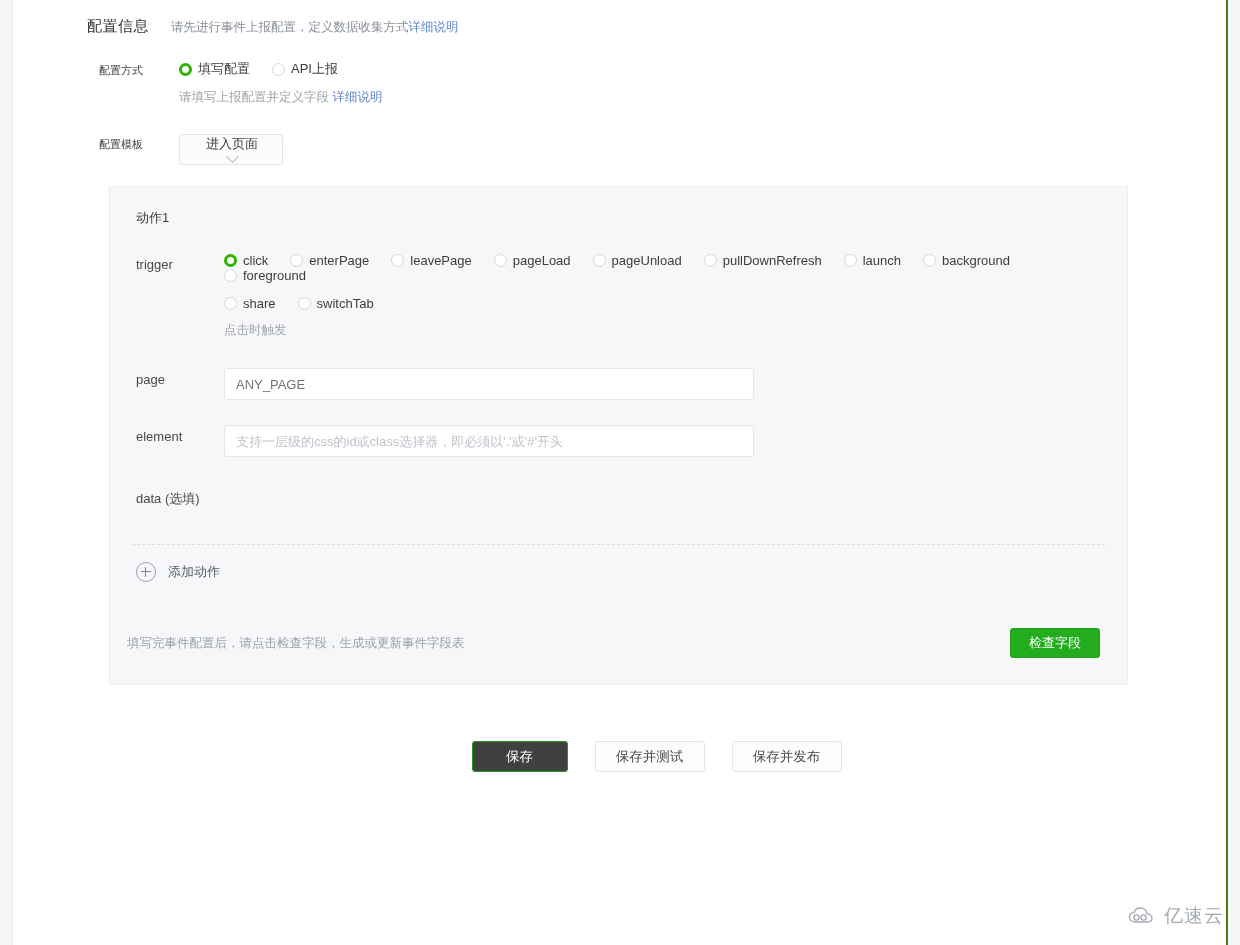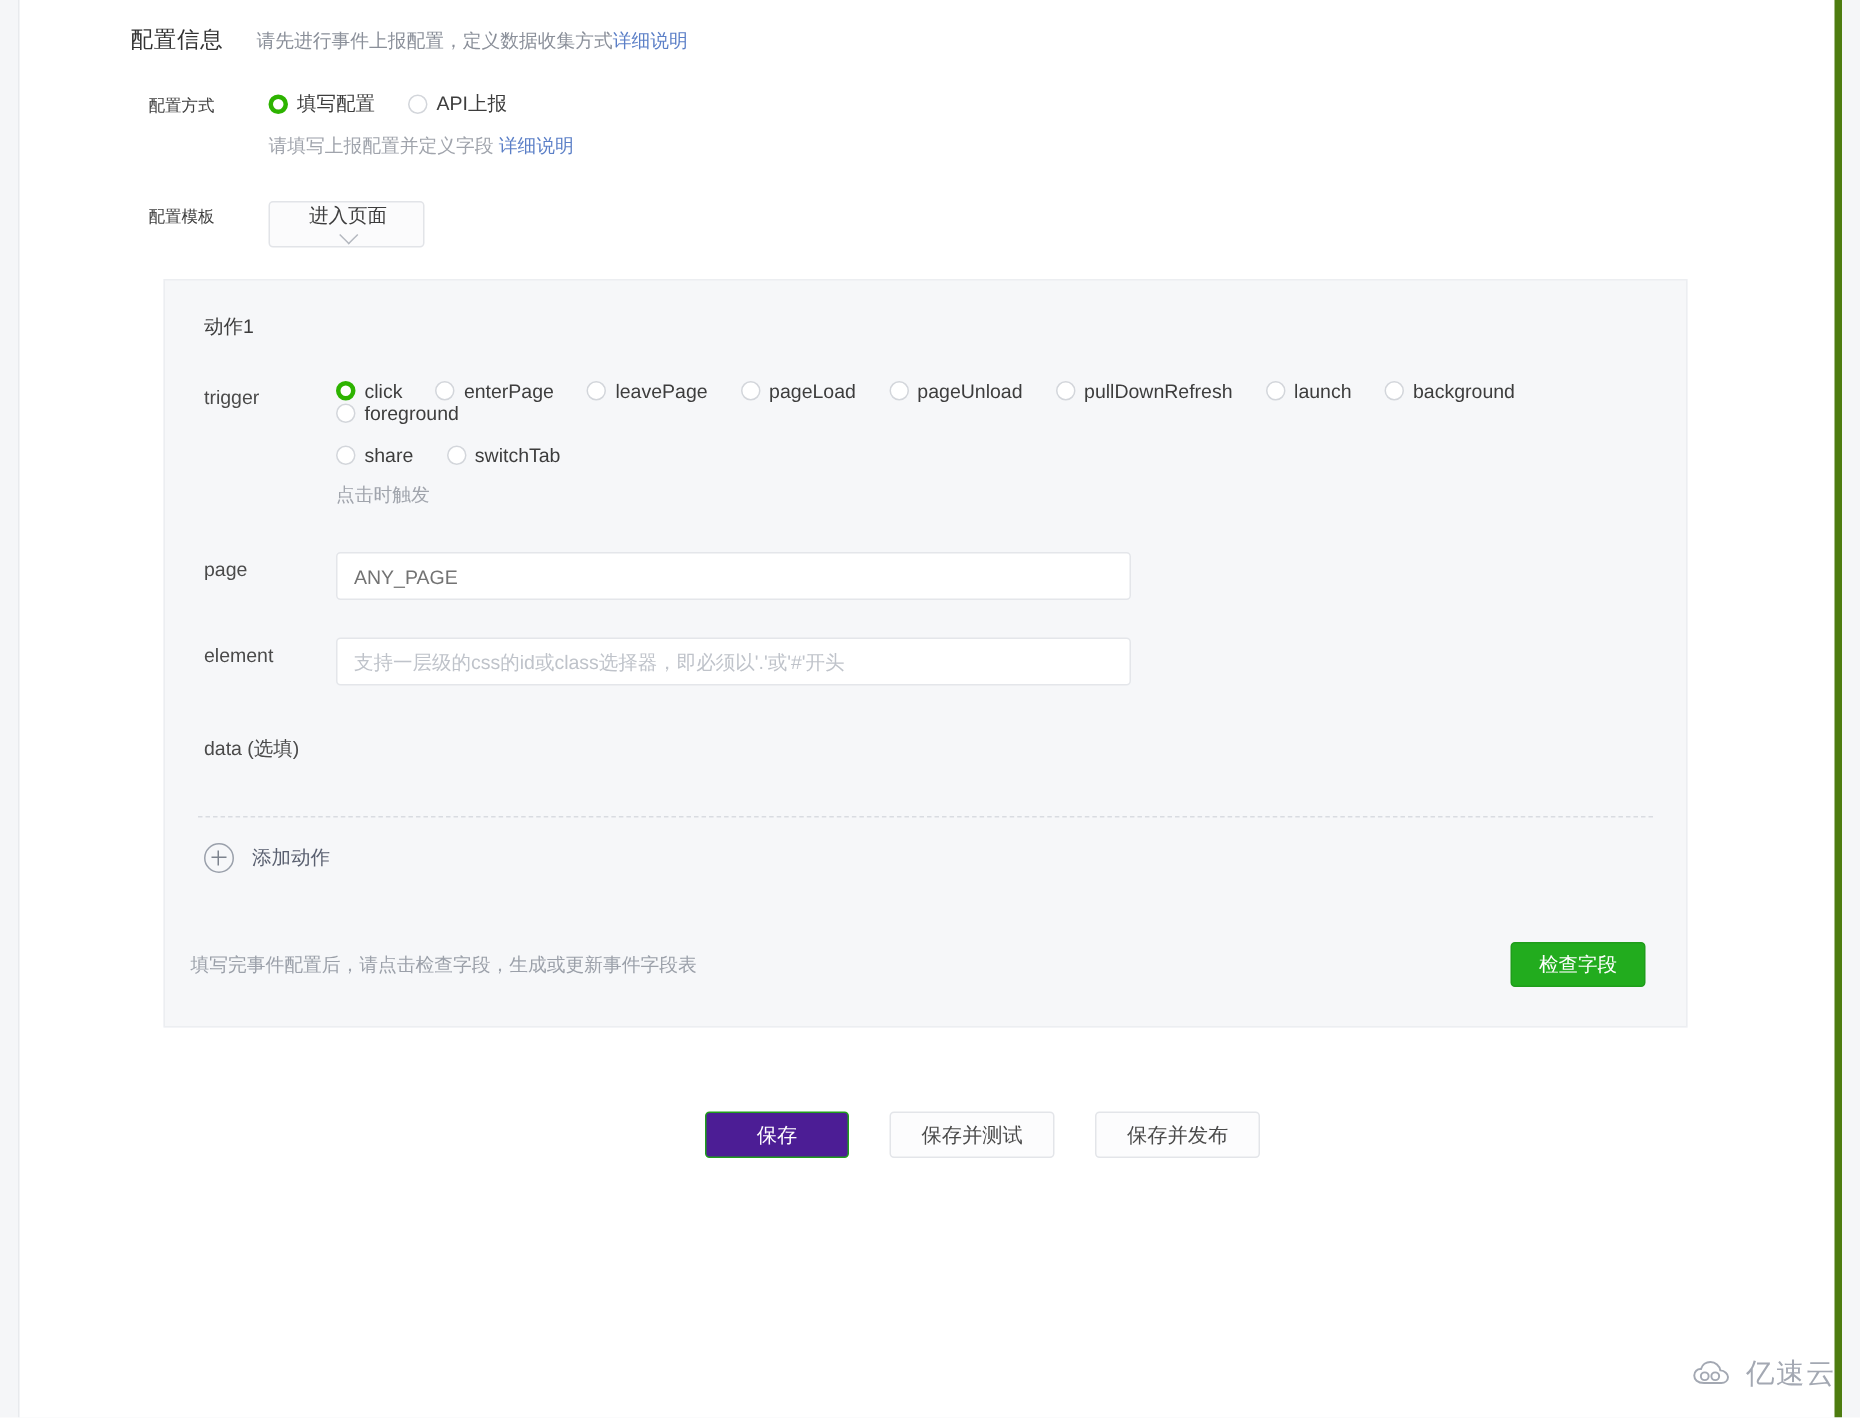--- a/index.html
+++ b/index.html
@@ -15,21 +15,21 @@
     position: relative;
   }
   .page-shell {
     position: absolute;
     left: 12px;
     top: 0;
     width: 1216px;
     height: 945px;
     background: #ffffff;
     border-left: 1px solid #e8eaed;
-    border-right: 5px solid #4d7c0f;
+    border-right: 2px solid #4d7c0f;
   }
   .content {
     padding: 0 0 0 74px;
   }
 
   
   .section-header {
     display: flex;
     align-items: baseline;
     padding-top: 17px;
@@ -254,21 +254,21 @@
   }
 
   
   .bottom-bar {
     display: flex;
     justify-content: center;
     gap: 27px;
     margin-top: 56px;
   }
   .btn-primary {
-    background: #4c1d95;
+    background: #404040;
     border: 1px solid #1f9d1b;
     border-radius: 3px;
     color: #fff;
     font-size: 13.5px;
     width: 96px;
     height: 31px;
     cursor: pointer;
     font-family: Liberation Serif, serif;
   }
   .btn-default {

